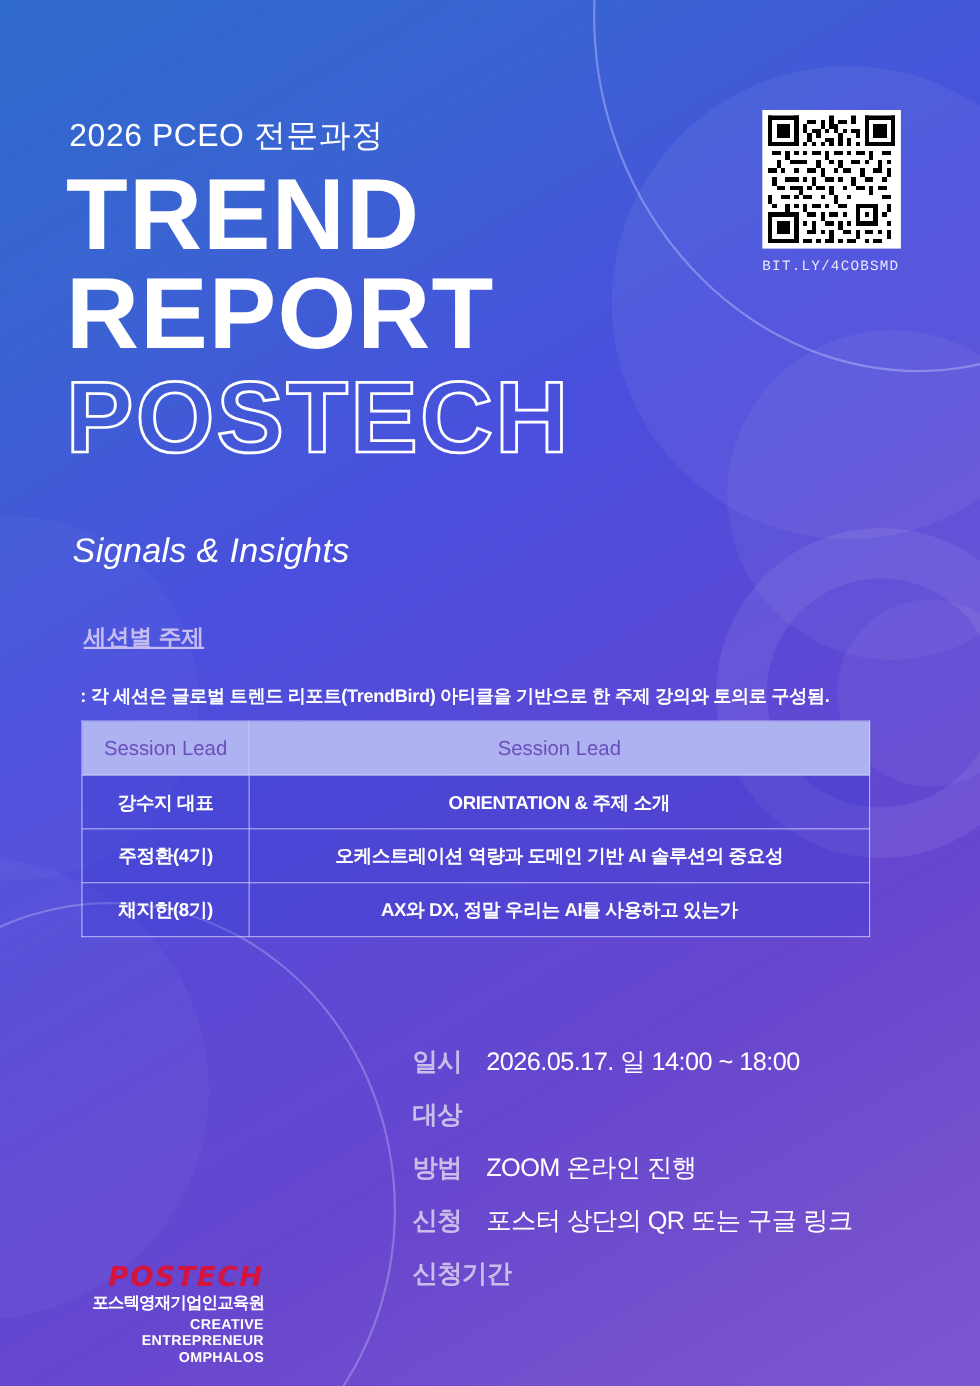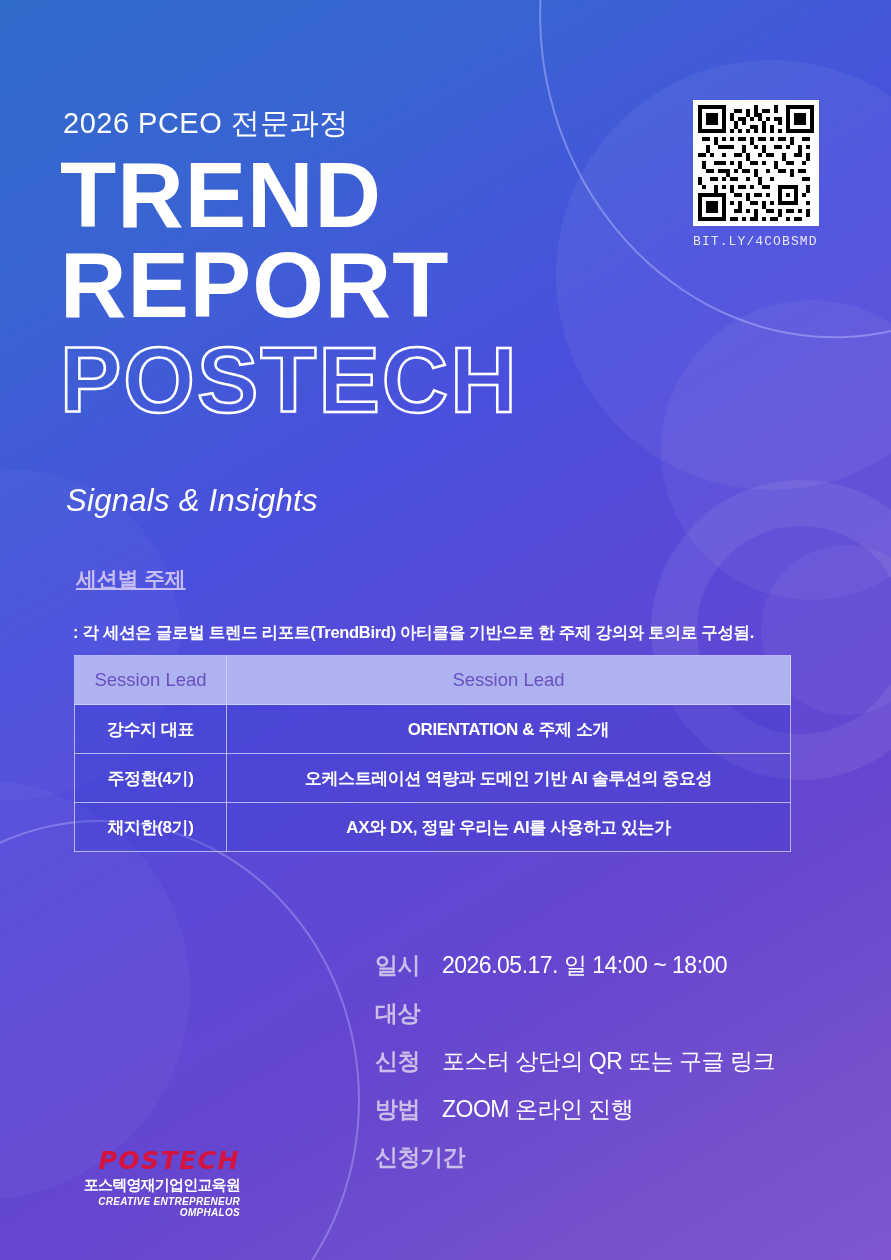--- a/index.html
+++ b/index.html
@@ -244,22 +244,21 @@
   }
   .logo-ko {
     font-size: 15px;
     font-weight: 700;
     color: #ffffff;
     letter-spacing: -0.8px;
     line-height: 1.25;
     margin-top: 3px;
   }
   .logo-en {
-    font-size: 10px;
-    font-style: italic;
+    font-size: 13px;
     font-weight: 700;
     color: #ffffff;
     letter-spacing: 0.3px;
     margin-top: 1px;
   }
 </style>
 </head>
 <body>
 
 <div class="poster">
@@ -473,26 +472,26 @@
 
   <div class="info-block">
     <div class="info-row">
       <span class="info-label">일시</span>
       <span class="info-value">2026.05.17. 일 14:00 ~ 18:00</span>
     </div>
     <div class="info-row">
       <span class="info-label">대상</span>
     </div>
     <div class="info-row">
+      <span class="info-label">방법</span>
+      <span class="info-value">ZOOM 온라인 진행</span>
+    </div>
+    <div class="info-row">
       <span class="info-label">신청</span>
       <span class="info-value">포스터 상단의 QR 또는 구글 링크</span>
-    </div>
-    <div class="info-row">
-      <span class="info-label">방법</span>
-      <span class="info-value">ZOOM 온라인 진행</span>
     </div>
     <div class="info-row">
       <span class="info-label">신청기간</span>
     </div>
   </div>
 
   <div class="logo">
     <div class="logo-word">POSTECH</div>
     <div class="logo-ko">포스텍영재기업인교육원</div>
     <div class="logo-en">CREATIVE ENTREPRENEUR OMPHALOS</div>

